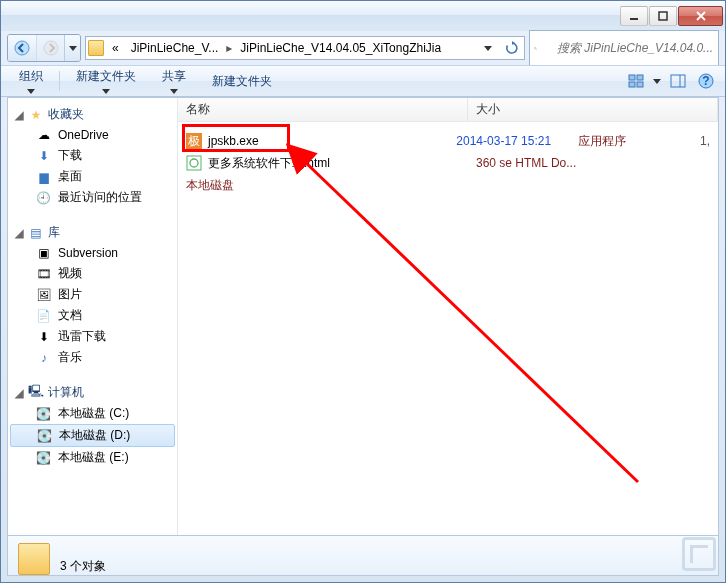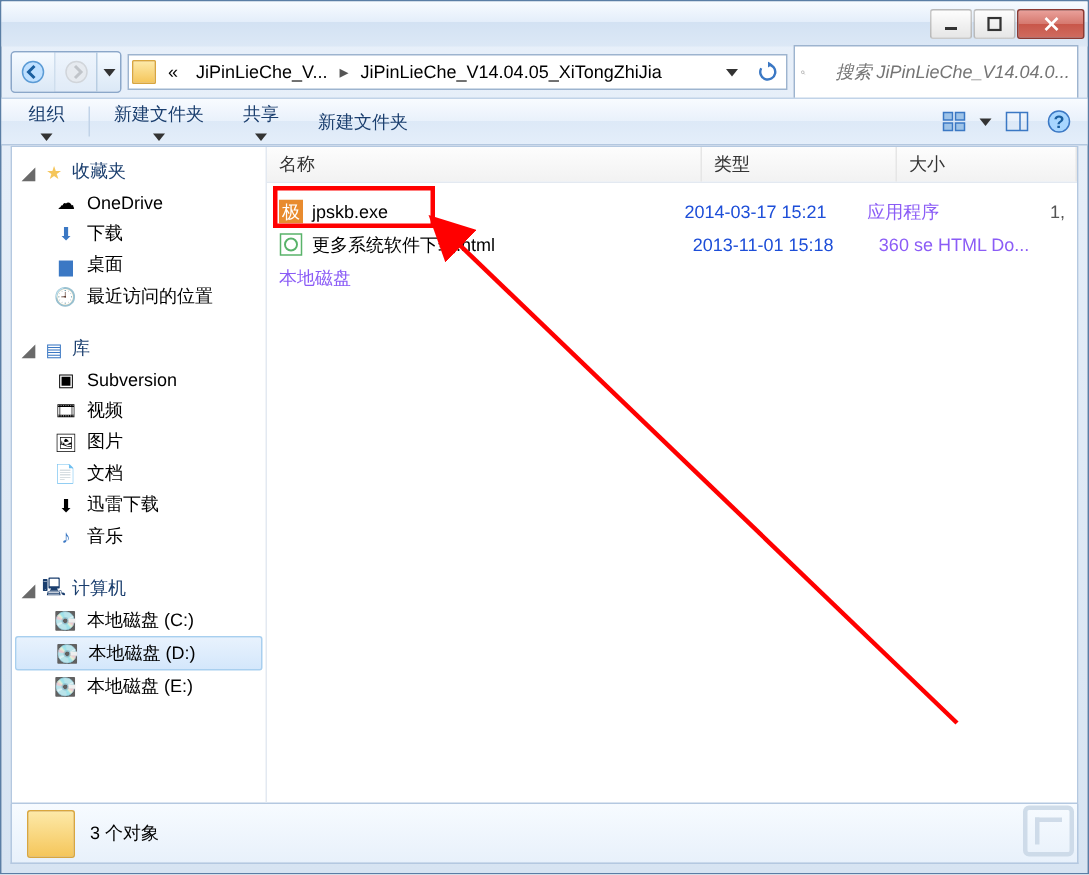--- a/index.html
+++ b/index.html
@@ -48,26 +48,26 @@
 .col { padding:0 8px; border-right:1px solid #e6e6e6; height:100%; display:flex; align-items:center; color:#333; }
 .col.name { width:290px; }
 .col.date { width:130px; }
 .col.type { width:130px; }
 .col.size { flex:1; }
 .filelist { flex:1; position:relative; }
 .row { display:flex; align-items:center; height:22px; }
 .row .cell { padding:0 8px; }
 .row .cell.name { width:290px; display:flex; align-items:center; gap:6px; }
 .row .cell.date { width:130px; color:#1d4ed8; }
-.row .cell.type { width:130px; color:#8b5cf6; }
+.row .cell.type { width:130px; color:#7f1d1d; }
 .row .cell.size { flex:1; color:#555; text-align:right; }
 .ficon { width:16px; height:16px; flex:none; }
 
 
-.statusbar { height:40px; margin:0 6px 6px 6px; background:linear-gradient(to bottom,#f7fbff,#e8f1fb); border:1px solid #b4c8e0; border-top:none; display:flex; align-items:center; padding:0 10px; gap:10px; }
+.statusbar { height:40px; margin:0 6px 6px 6px; background:linear-gradient(to bottom,#f7fbff,#e8f1fb); border:1px solid #b4c8e0; border-top:none; display:flex; align-items:flex-end; padding:0 10px; gap:10px; }
 .statusbar .bigicon { width:32px; height:32px; background:linear-gradient(to bottom,#fde9a8,#f5c65b); border:1px solid #d9a63e; border-radius:2px; }
 
 
 .annot-box { position:absolute; border:3px solid #f00; pointer-events:none; }
 .annot-line { position:absolute; pointer-events:none; }
 .wm { position:absolute; right:10px; bottom:12px; display:flex; align-items:center; gap:6px; opacity:.85; }
 .wm .logo { width:34px; height:34px; border:3px solid #c9d7e6; border-radius:4px; position:relative; }
 .wm .logo::before { content:""; position:absolute; inset:5px; border:3px solid #c9d7e6; border-bottom:none; border-right:none; }
 .wm .txt { color:#dfe8f2; font-size:16px; font-weight:bold; text-shadow:0 0 3px #6c7c8e; }
 .wm .sub { color:#cfd9e4; font-size:10px; letter-spacing:1px; display:block; }
@@ -268,23 +268,20 @@
             <span class="nicon">💽</span>
             <span>本地磁盘 (E:)</span>
           </div>
       </div>
     </div>
 
     <div class="filepane">
       <div class="colhdr">
         <div class="col name">
             <span>名称</span>
-          </div>
-        <div class="col type">
-            <span>类型</span>
           </div>
         <div class="col size">
             <span>大小</span>
           </div>
       </div>
       <div class="filelist">
         <div class="row" style="margin-top:8px;">
           <div class="cell name">
               <span class="ficon"><svg width="16" height="16">
                   <rect width="16" height="16" fill="#e88b2e"></rect>
@@ -297,21 +294,20 @@
           <div class="cell size">1,</div>
         </div>
         <div class="row">
           <div class="cell name">
               <span class="ficon"><svg width="16" height="16">
                   <rect x="1" y="1" width="14" height="14" fill="#fff" stroke="#59b36a"></rect>
                   <circle cx="8" cy="8" r="4" fill="none" stroke="#59b36a" stroke-width="1.3"></circle>
                 </svg></span>
               <span>更多系统软件下载.html</span>
             </div>
-          <div class="cell date">2013-11-01 15:18</div>
           <div class="cell type">360 se HTML Do...</div>
           <div class="cell size"></div>
         </div>
         <div class="row">
           <div class="cell type">本地磁盘</div>
           <div class="cell size"></div>
         </div>
 
         <div class="annot-box" style="left:4px; top:2px; width:108px; height:28px;"></div>
 

